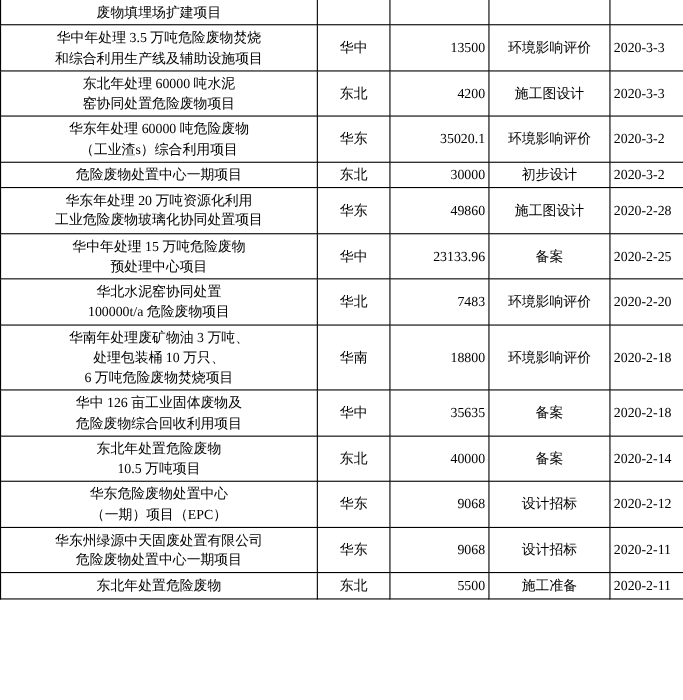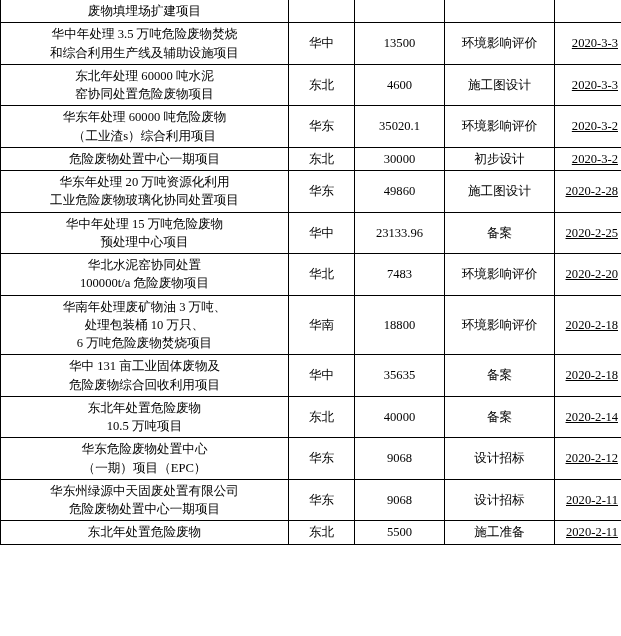--- a/index.html
+++ b/index.html
@@ -46,26 +46,25 @@
   }
   td.name .ln {
     display: block;
     white-space: nowrap;
   }
   td.region, td.amount, td.stage, td.date {
     text-align: center;
     white-space: nowrap;
   }
   td.amount {
-    text-align: center;
+    text-align: right;
   }
   td.date {
-    text-align: right;
+    text-align: left;
     font-size: 12.4px;
-    text-decoration: underline;
   }
   
   tr.clipped td {
     border-top: none;
   }
 </style>
 </head>
 <body>
 
 <div class="sheet">
@@ -96,21 +95,21 @@
           <td class="amount">13500</td>
           <td class="stage">环境影响评价</td>
           <td class="date">2020-3-3</td>
         </tr>
         <tr>
           <td class="name">
             <span class="ln">东北年处理 60000 吨水泥</span>
             <span class="ln">窑协同处置危险废物项目</span>
           </td>
           <td class="region">东北</td>
-          <td class="amount">4600</td>
+          <td class="amount">4200</td>
           <td class="stage">施工图设计</td>
           <td class="date">2020-3-3</td>
         </tr>
         <tr>
           <td class="name">
             <span class="ln">华东年处理 60000 吨危险废物</span>
             <span class="ln">（工业渣ѕ）综合利用项目</span>
           </td>
           <td class="region">华东</td>
           <td class="amount">35020.1</td>
@@ -162,21 +161,21 @@
             <span class="ln">处理包装桶 10 万只、</span>
             <span class="ln">6 万吨危险废物焚烧项目</span>
           </td>
           <td class="region">华南</td>
           <td class="amount">18800</td>
           <td class="stage">环境影响评价</td>
           <td class="date">2020-2-18</td>
         </tr>
         <tr>
           <td class="name">
-            <span class="ln">华中 131 亩工业固体废物及</span>
+            <span class="ln">华中 126 亩工业固体废物及</span>
             <span class="ln">危险废物综合回收利用项目</span>
           </td>
           <td class="region">华中</td>
           <td class="amount">35635</td>
           <td class="stage">备案</td>
           <td class="date">2020-2-18</td>
         </tr>
         <tr>
           <td class="name">
             <span class="ln">东北年处置危险废物</span>

